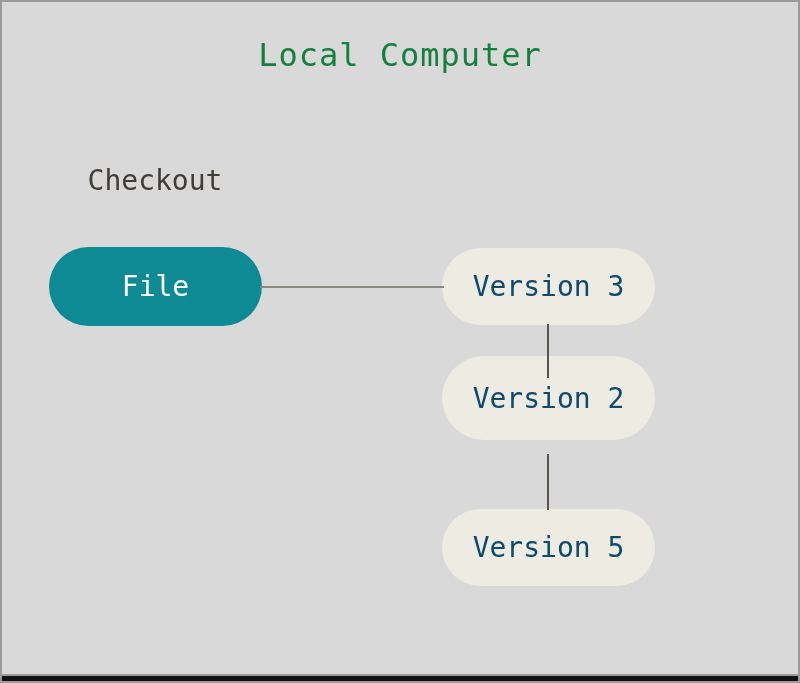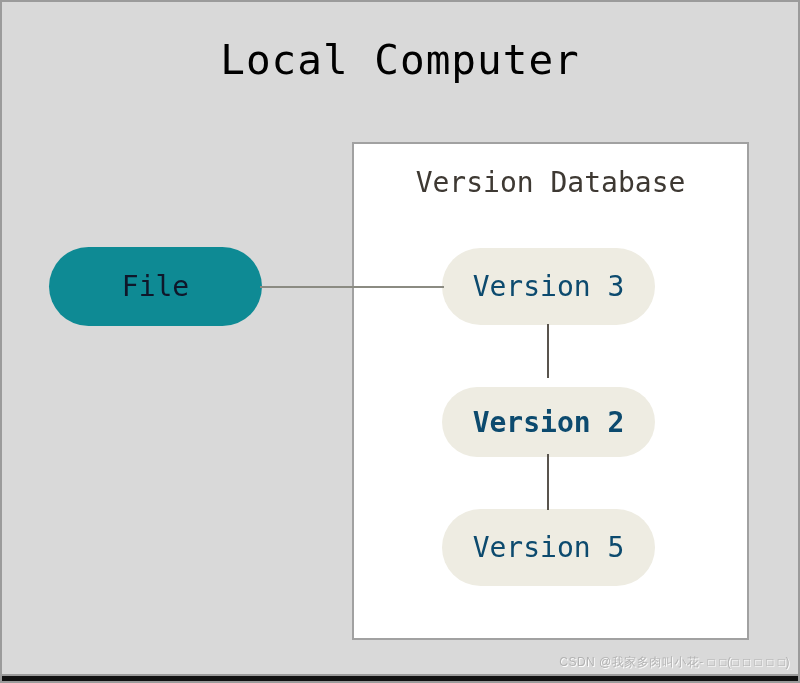--- a/index.html
+++ b/index.html
@@ -23,23 +23,23 @@
     left: 0; right: 0; bottom: 0;
     height: 5px;
     background: #111111;
     border-top: 2px solid #9b9b9b;
   }
   .diagram-title {
     position: absolute;
     left: 0; right: 0;
     top: 34px;
     text-align: center;
-    font-size: 41px;
+    font-size: 32px;
     letter-spacing: 1px;
-    color: #000000;
+    color: #15803d;
   }
   .checkout-label {
     position: absolute;
     left: 60px;
     width: 186px;
     top: 162px;
     text-align: center;
     font-size: 28px;
     color: #413c36;
   }
@@ -68,30 +68,30 @@
     justify-content: center;
     font-size: 28px;
     border-radius: 42px;
   }
   .file-pill {
     left: 47px;
     top: 245px;
     width: 213px;
     height: 79px;
     background: #0e8a94;
-    color: #0f172a;
+    color: #ffffff;
   }
   .version-pill {
     left: 440px;
     width: 213px;
     background: #eeece2;
     color: #0c4a6e;
   }
   .v3 { top: 246px; height: 77px; }
-  .v2 { top: 385px; height: 70px; font-weight: bold; }
+  .v2 { top: 354px; height: 84px; }
   .v1 { top: 507px; height: 77px; }
   .connector-h {
     position: absolute;
     left: 258px;
     top: 284px;
     width: 184px;
     height: 2px;
     background: #8b8b82;
     z-index: 3;
   }
@@ -116,24 +116,22 @@
     letter-spacing: 0.5px;
   }
 </style>
 </head>
 <body>
 
 <div class="canvas">
 
   <div class="diagram-title">Local Computer</div>
 
+  <div class="checkout-label">Checkout</div>
 
-  <div class="db-box">
-    <div class="db-title">Version Database</div>
-  </div>
 
   <div class="connector-h"></div>
   <div class="connector-v cv1"></div>
   <div class="connector-v cv2"></div>
 
   <div class="pill file-pill">
     <span>File</span>
   </div>
 
   <div class="pill version-pill v3">
@@ -141,17 +139,16 @@
   </div>
 
   <div class="pill version-pill v2">
     <span>Version 2</span>
   </div>
 
   <div class="pill version-pill v1">
     <span>Version 5</span>
   </div>
 
-  <div class="watermark">CSDN @我家多肉叫小花- □ □(□ □ □ □ □)</div>
 
   <div class="bottom-strip"></div>
 
 </div>
 
 </body></html>

